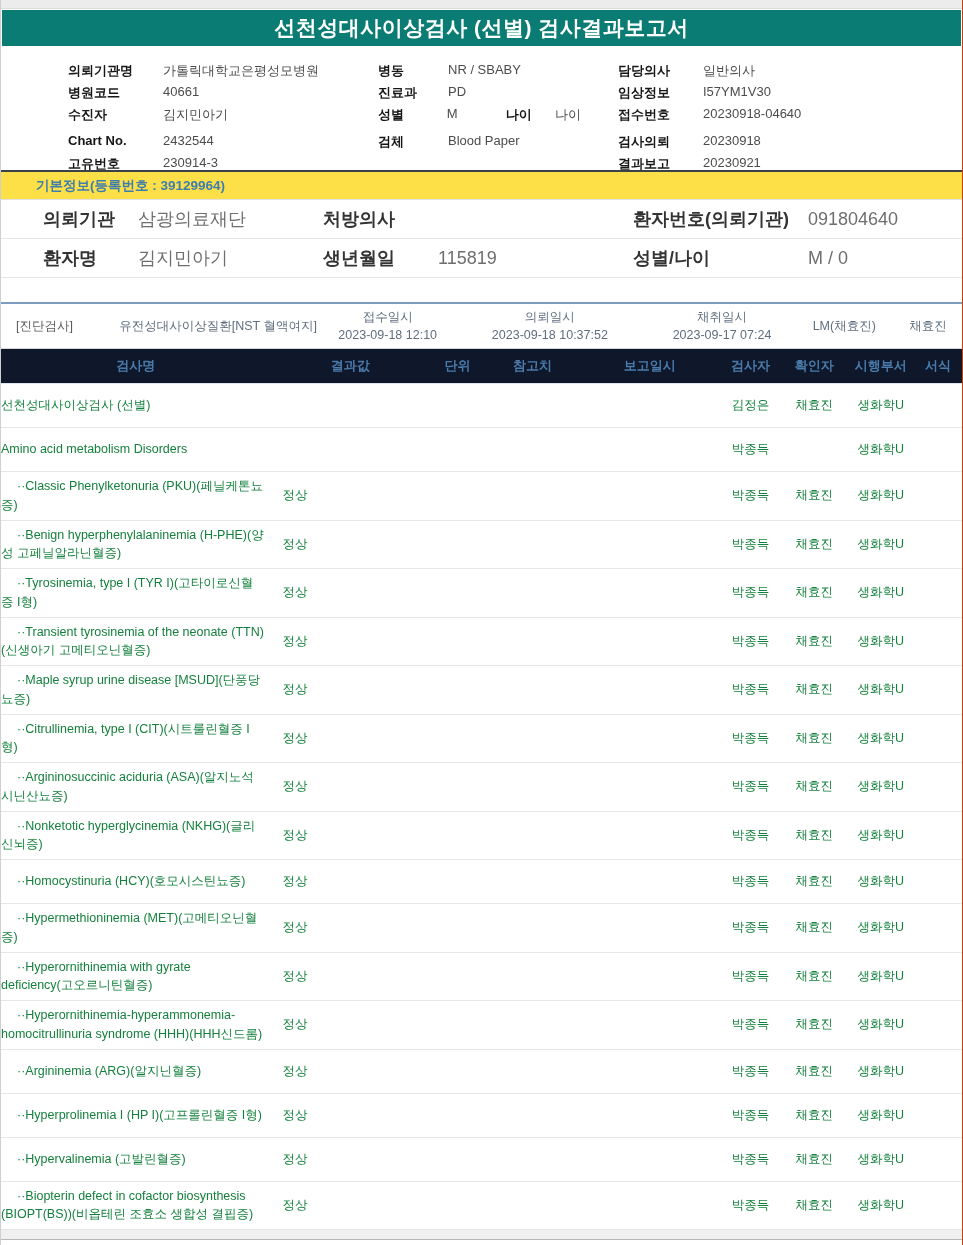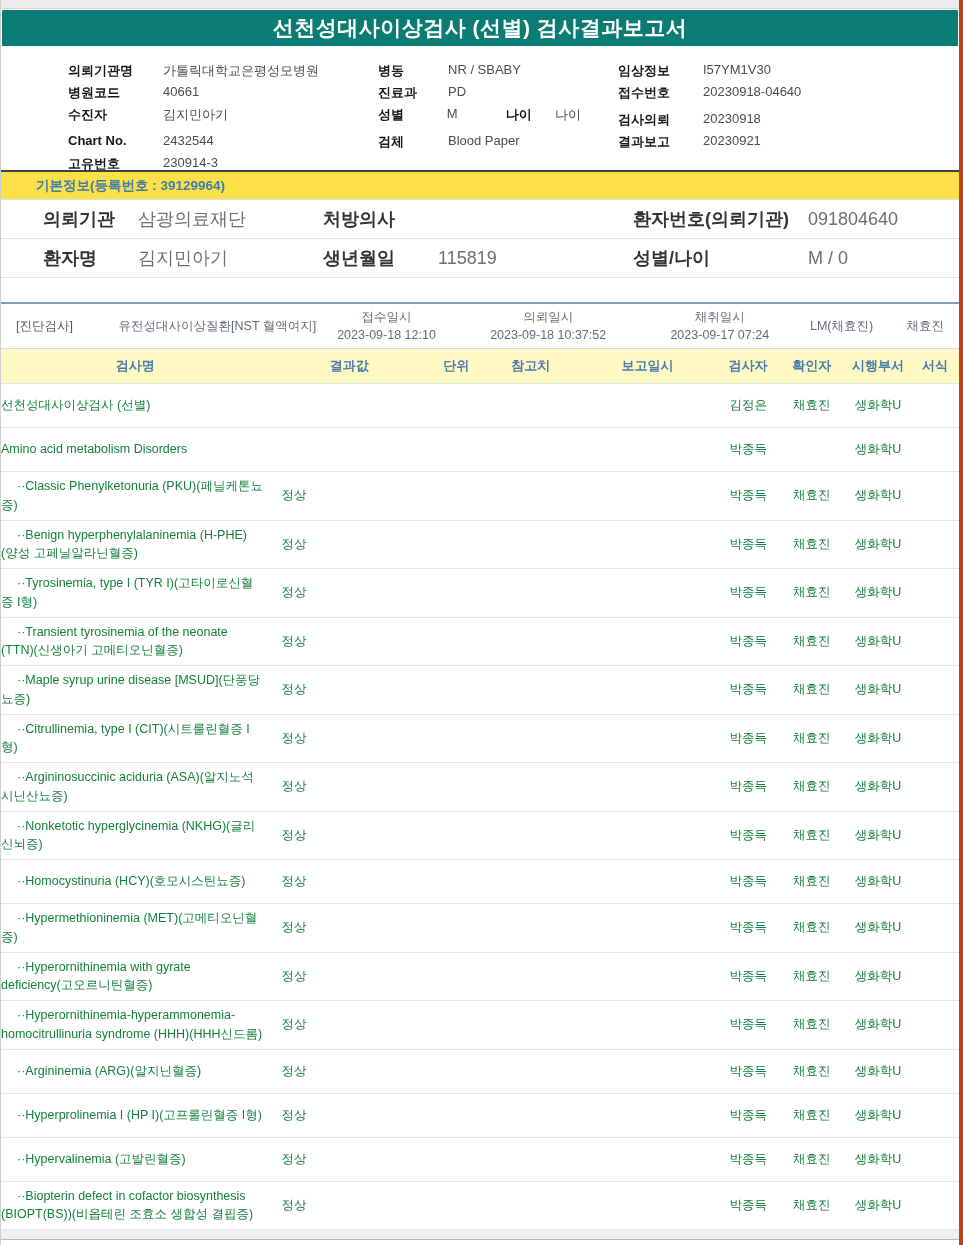--- a/index.html
+++ b/index.html
@@ -1,18 +1,18 @@
 <!DOCTYPE html>
 <html><head>
 <meta charset="utf-8">
 <style>
   html,body{margin:0;padding:0;background:#ffffff;}
   body{font-family:"Liberation Sans","DejaVu Sans",sans-serif;}
   .page{position:relative;width:963px;height:1245px;margin:0 auto;background:#fff;
-        border-left:1px solid #cfcfcf;border-right:4px solid #c2410c;box-sizing:border-box;overflow:hidden;}
+        border-left:1px solid #cfcfcf;border-right:1px solid #c2410c;box-sizing:border-box;overflow:hidden;}
   
   .topstrip{height:8px;background:#ececec;border-bottom:1px solid #dcdcdc;}
   .titlebar{height:36px;margin:1px 1px 0 1px;background:#0b7c73;color:#ffffff;
             display:flex;align-items:center;justify-content:center;
             font-size:21px;font-weight:bold;letter-spacing:0.5px;}
   
   .info-section{position:relative;height:124px;}
   .info-col{position:absolute;top:16px;}
   #info-col-0{left:35px;width:300px;}
   #info-col-1{left:345px;width:235px;}
@@ -41,21 +41,21 @@
         color:#5f6e7e;font-size:12.5px;}
   .bcell{box-sizing:border-box;text-align:center;line-height:1.45;}
   .b-tag{width:110px;text-align:left;padding-left:15px;color:#5a5a5a;}
   .b-specimen{width:215px;}
   .b-recv{width:125px;}
   .b-req{width:200px;}
   .b-collect{width:145px;}
   .b-collector{width:100px;}
   .b-extra{width:68px;}
   
-  .rheader{display:flex;align-items:center;height:34px;background:#fef9c3;
+  .rheader{display:flex;align-items:center;height:34px;background:#0f172a;
            border-top:1px solid #d8d8d8;border-bottom:1px solid #dfe5eb;
            color:#4a7bab;font-weight:bold;font-size:13px;}
   .hcell{box-sizing:border-box;text-align:center;}
   .c0{width:270px;} .c1{width:160px;} .c2{width:55px;} .c3{width:95px;}
   .c4{width:140px;} .c5{width:62px;} .c6{width:66px;} .c7{width:67px;} .c8{width:48px;}
   .trow{display:flex;align-items:center;min-height:43px;border-bottom:1px solid #e6e6e6;
         font-size:12.5px;color:#15803d;}
   .cell{box-sizing:border-box;}
   .cell.name{line-height:1.5;padding:5px 6px 5px 0;word-break:break-word;}
   .ind0{padding-left:2px;}
@@ -113,20 +113,24 @@
           <span class="ilabel2">나이</span>
           <span class="ivalue">나이</span>
         </div>
         <div class="info-row gap">
           <span class="ilabel">검체</span>
           <span class="ivalue">Blood Paper</span>
         </div>
       </div>
     <div class="info-col" id="info-col-2">
         <div class="info-row">
+          <span class="ilabel">담당의사</span>
+          <span class="ivalue">일반의사</span>
+        </div>
+        <div class="info-row">
           <span class="ilabel">임상정보</span>
           <span class="ivalue">I57YM1V30</span>
         </div>
         <div class="info-row">
           <span class="ilabel">접수번호</span>
           <span class="ivalue">20230918-04640</span>
         </div>
         <div class="info-row gap">
           <span class="ilabel">검사의뢰</span>
           <span class="ivalue">20230918</span>

